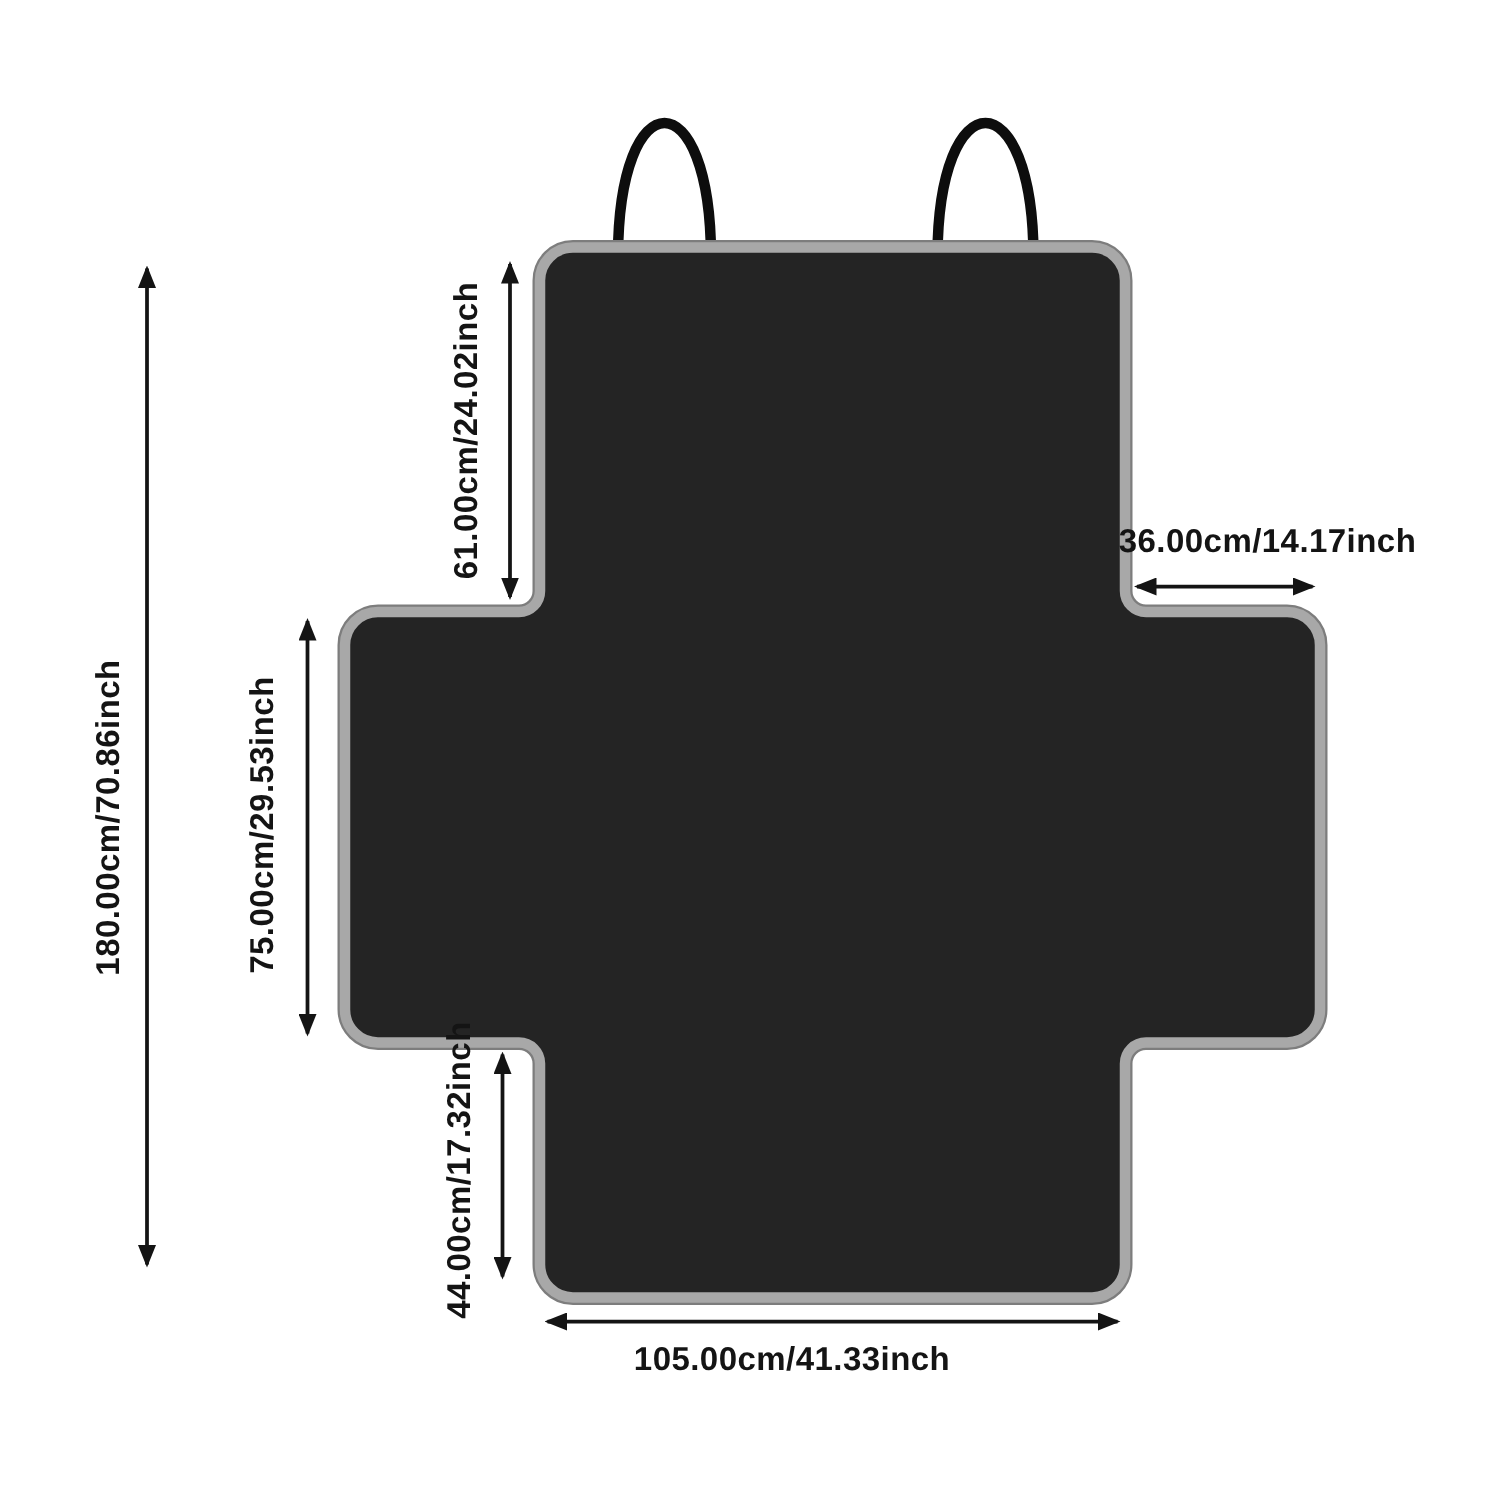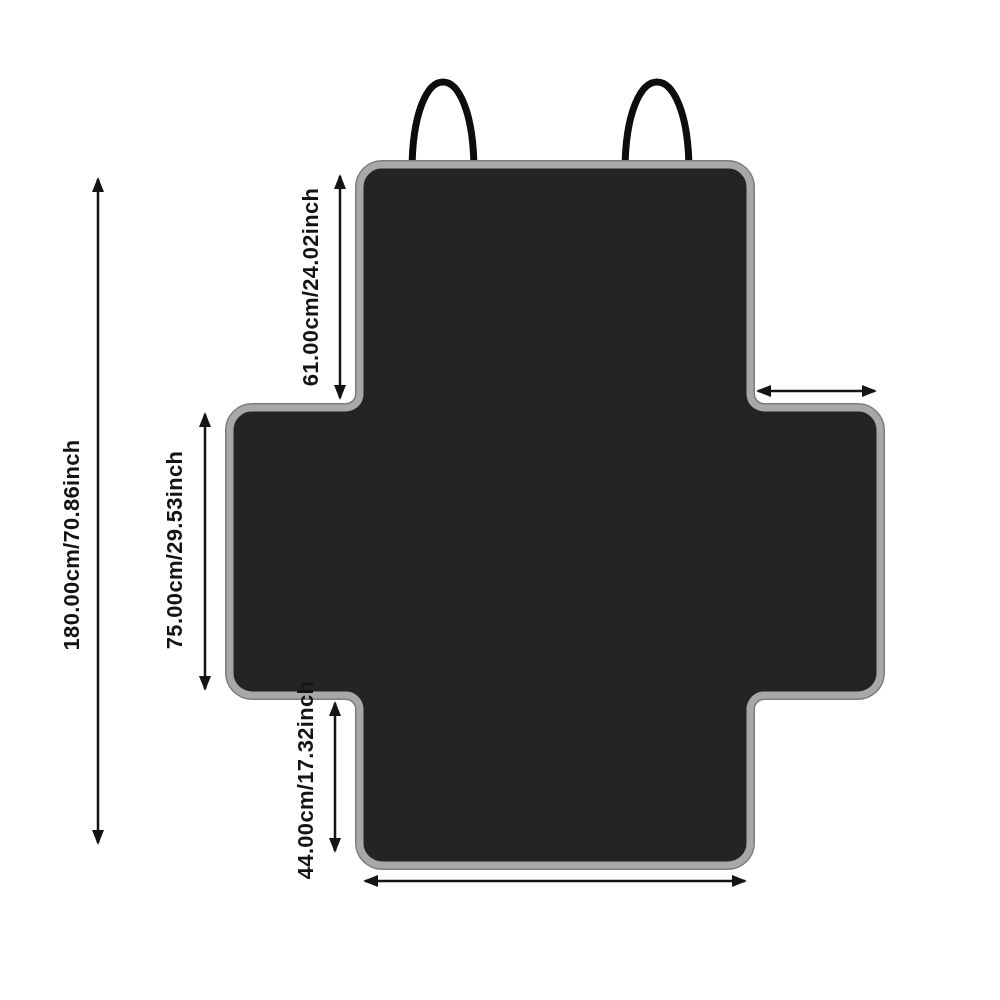--- a/index.html
+++ b/index.html
@@ -86,15 +86,17 @@
   </svg>
 
   <div class="dim-label vertical" style="left:72px;  top:545px;">180.00cm/70.86inch</div>
 
   <div class="dim-label vertical" style="left:311px; top:287px;">61.00cm/24.02inch</div>
 
   <div class="dim-label vertical" style="left:175px; top:550px;">75.00cm/29.53inch</div>
 
   <div class="dim-label vertical" style="left:306px; top:780px;">44.00cm/17.32inch</div>
 
+  <div class="dim-label" style="left:845px; top:361px;">36.00cm/14.17inch</div>
 
+  <div class="dim-label" style="left:528px; top:906px;">105.00cm/41.33inch</div>
 
 </div>
 
 </body></html>

